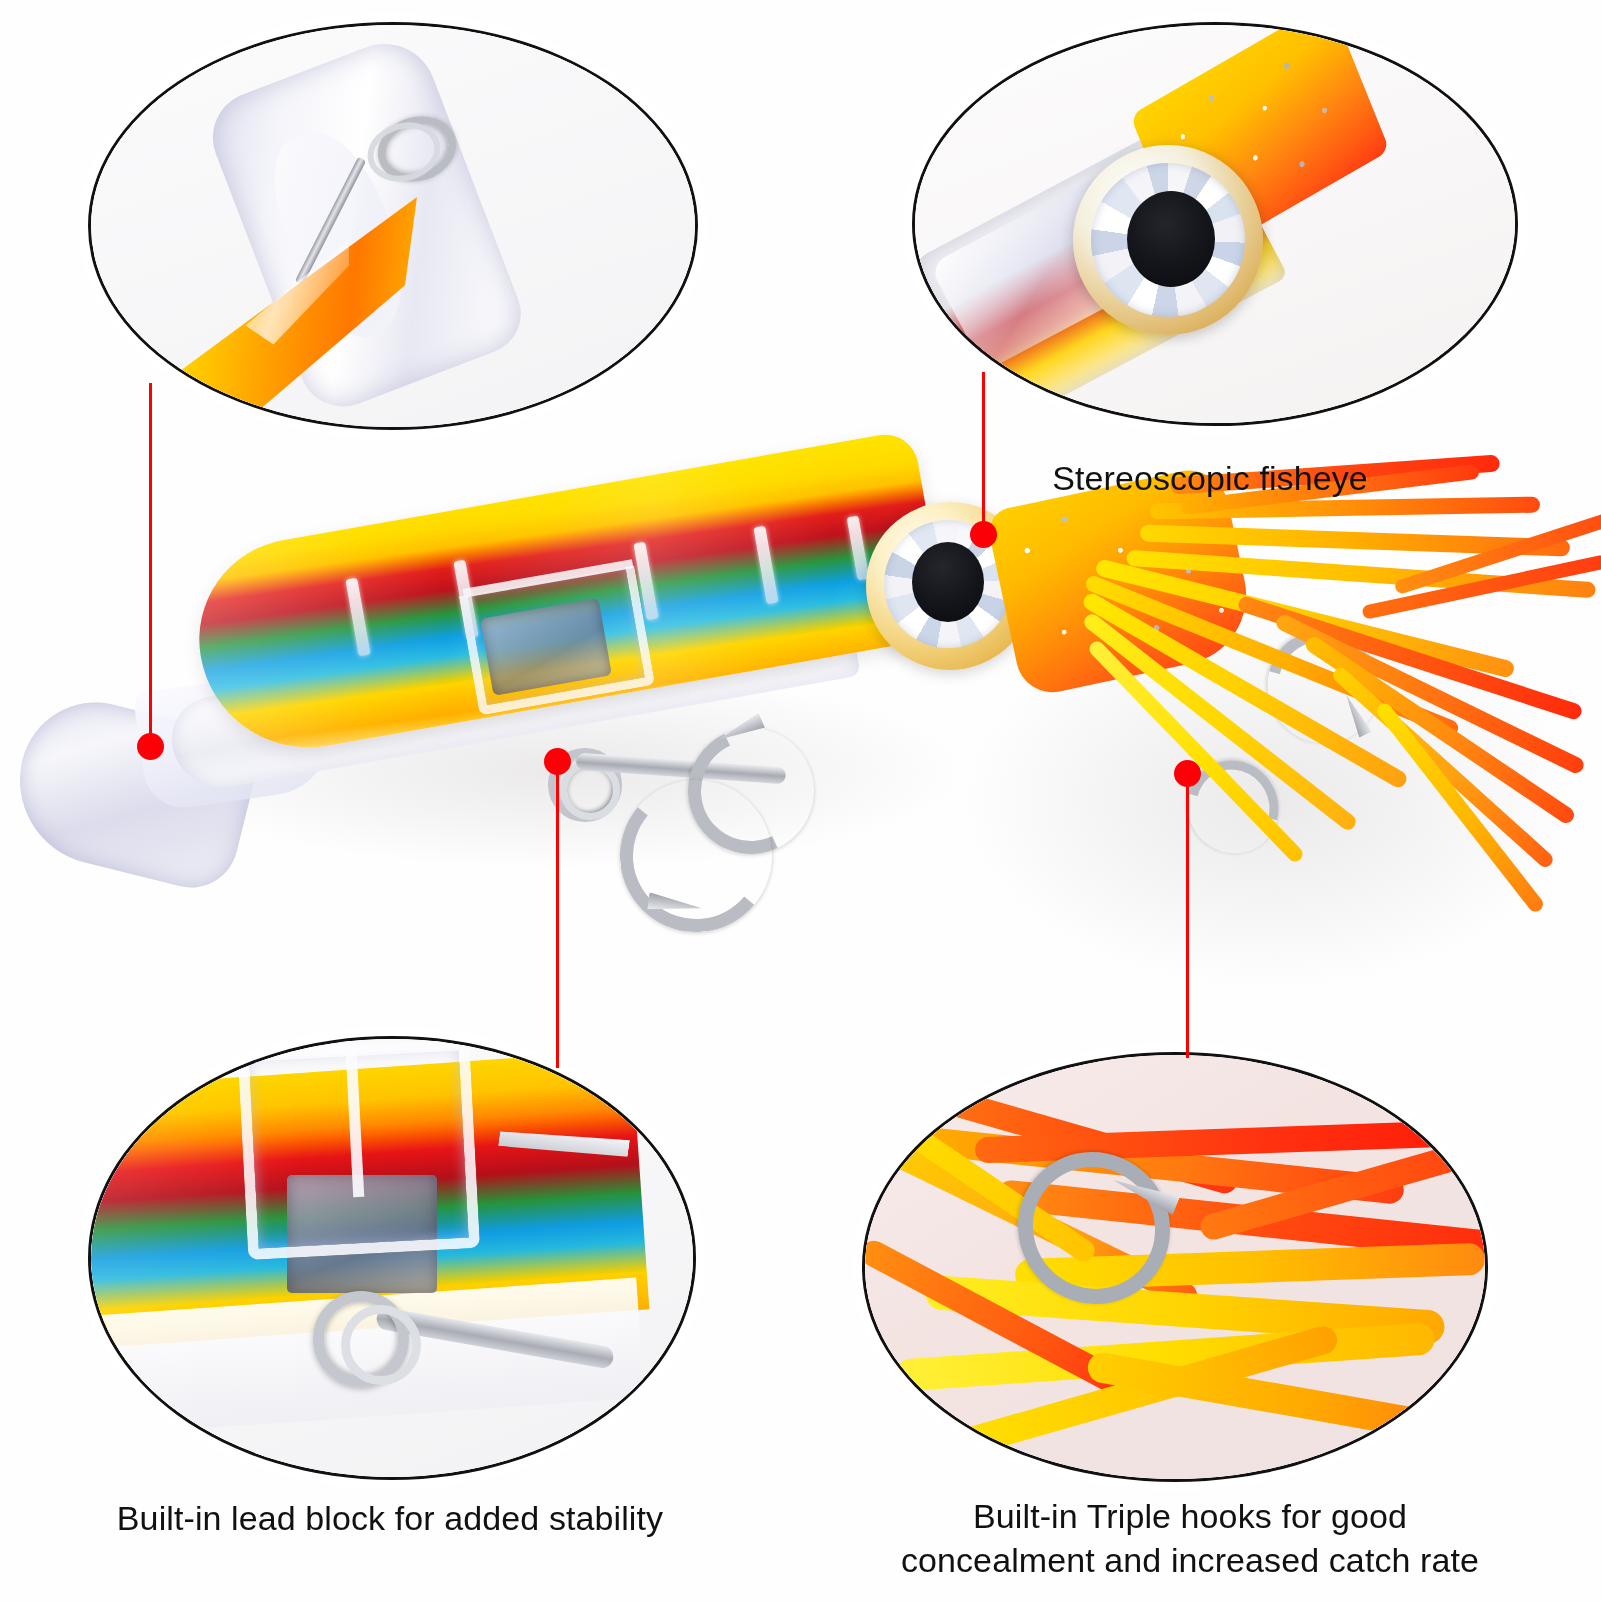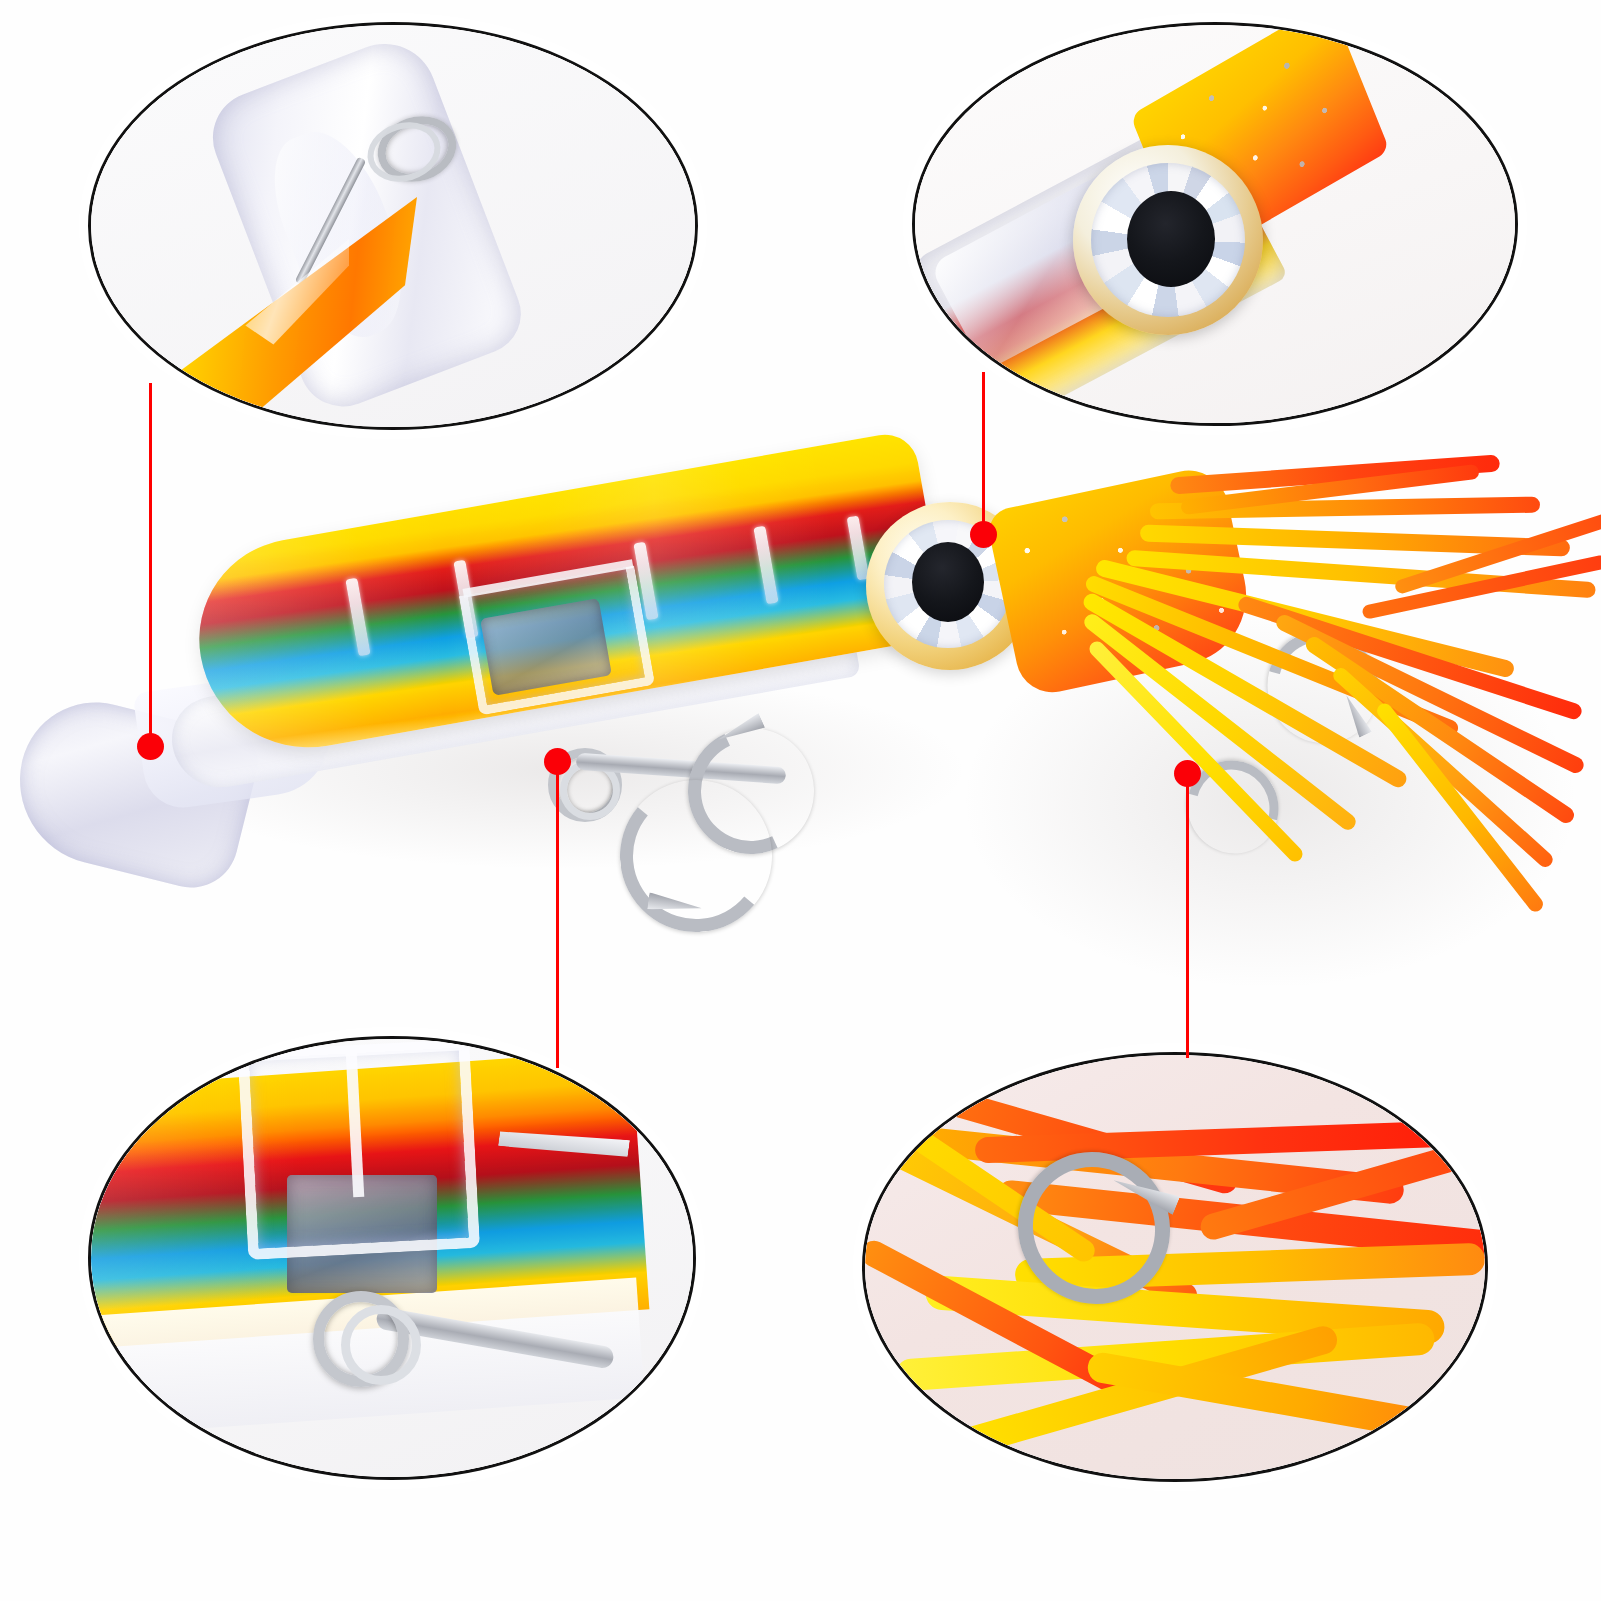--- a/index.html
+++ b/index.html
@@ -391,36 +391,38 @@
       <div class="tr-body"></div>
       <div class="tr-clear"></div>
       <div class="tr-neck"></div>
       <div class="tr-eyeball"></div>
       <div class="tr-facet"></div>
       <div class="tr-pupil"></div>
     </div>
   </div>
   <div class="leader" style="left:982px;top:372px;height:162px;"></div>
   <div class="dot" style="left:970px;top:521px;"></div>
+  <div class="caption" style="left:930px;top:456px;width:560px;">Stereoscopic fisheye</div>
 
   <div class="callout" style="left:88px;top:1036px;width:602px;height:438px;">
     <div class="inner">
       <div style="position:absolute;inset:0;background:linear-gradient(160deg,#fbfbfc,#f2f1f3);"></div>
       <div class="bl-body"></div>
       <div class="bl-clearstrip"></div>
       <div class="bl-lead"></div>
       <div class="bl-bracket"></div>
       <div class="bl-blade"></div>
       <div class="bl-shank"></div>
       <div class="bl-ring-a"></div>
       <div class="bl-ring-b"></div>
     </div>
   </div>
   <div class="leader" style="left:556px;top:766px;height:302px;"></div>
   <div class="dot" style="left:544px;top:748px;"></div>
+  <div class="caption" style="left:40px;top:1496px;width:700px;">Built-in lead block for added stability</div>
 
   <div class="callout" style="left:862px;top:1052px;width:620px;height:424px;">
     <div class="inner">
       <div class="br-bg"></div>
 
       <div class="tent" style="left:-40px;top:58px;width:420px;height:26px;background:linear-gradient(90deg,#ff8a10,#ff5410 60%,#ff3210);transform:rotate(16deg);"></div>
       <div class="tent" style="left:40px;top:96px;width:500px;height:28px;background:linear-gradient(90deg,#ffb000,#ff7a10 55%,#ff3c10);transform:rotate(6deg);"></div>
       <div class="tent" style="left:110px;top:74px;width:480px;height:26px;background:linear-gradient(90deg,#ff6a10,#ff3210 60%,#ff1d08);transform:rotate(-2deg);"></div>
       <div class="tent" style="left:-30px;top:150px;width:380px;height:24px;background:linear-gradient(90deg,#ffd400,#ffa810 60%,#ff5c10);transform:rotate(26deg);"></div>
       <div class="tent" style="left:130px;top:150px;width:500px;height:30px;background:linear-gradient(90deg,#ff9010,#ff4a10 55%,#ff2c0c);transform:rotate(6deg);"></div>
@@ -432,14 +434,16 @@
       <div class="tent" style="left:220px;top:330px;width:400px;height:30px;background:linear-gradient(90deg,#ffd000,#ffaa00 55%,#ff7a10);transform:rotate(10deg);"></div>
       <div class="tent" style="left:-10px;top:118px;width:260px;height:22px;background:linear-gradient(90deg,#ffe000,#ffc400);transform:rotate(34deg);"></div>
       <div class="tent" style="left:330px;top:118px;width:320px;height:26px;background:linear-gradient(90deg,#ff7a10,#ff3c10);transform:rotate(-16deg);"></div>
 
       <div class="hk-bend" style="left:154px;top:96px;width:120px;height:124px;transform:rotate(134deg);border-width:15px;border-color:#a9adb5;"></div>
       <div class="hk-point" style="left:246px;top:128px;width:68px;height:20px;transform:rotate(22deg);"></div>
     </div>
   </div>
   <div class="leader" style="left:1186px;top:786px;height:272px;"></div>
   <div class="dot" style="left:1174px;top:760px;"></div>
+  <div class="caption" style="left:830px;top:1494px;width:720px;">Built-in Triple hooks for good
+concealment and increased catch rate</div>
 
 </div>
 
 </body></html>

